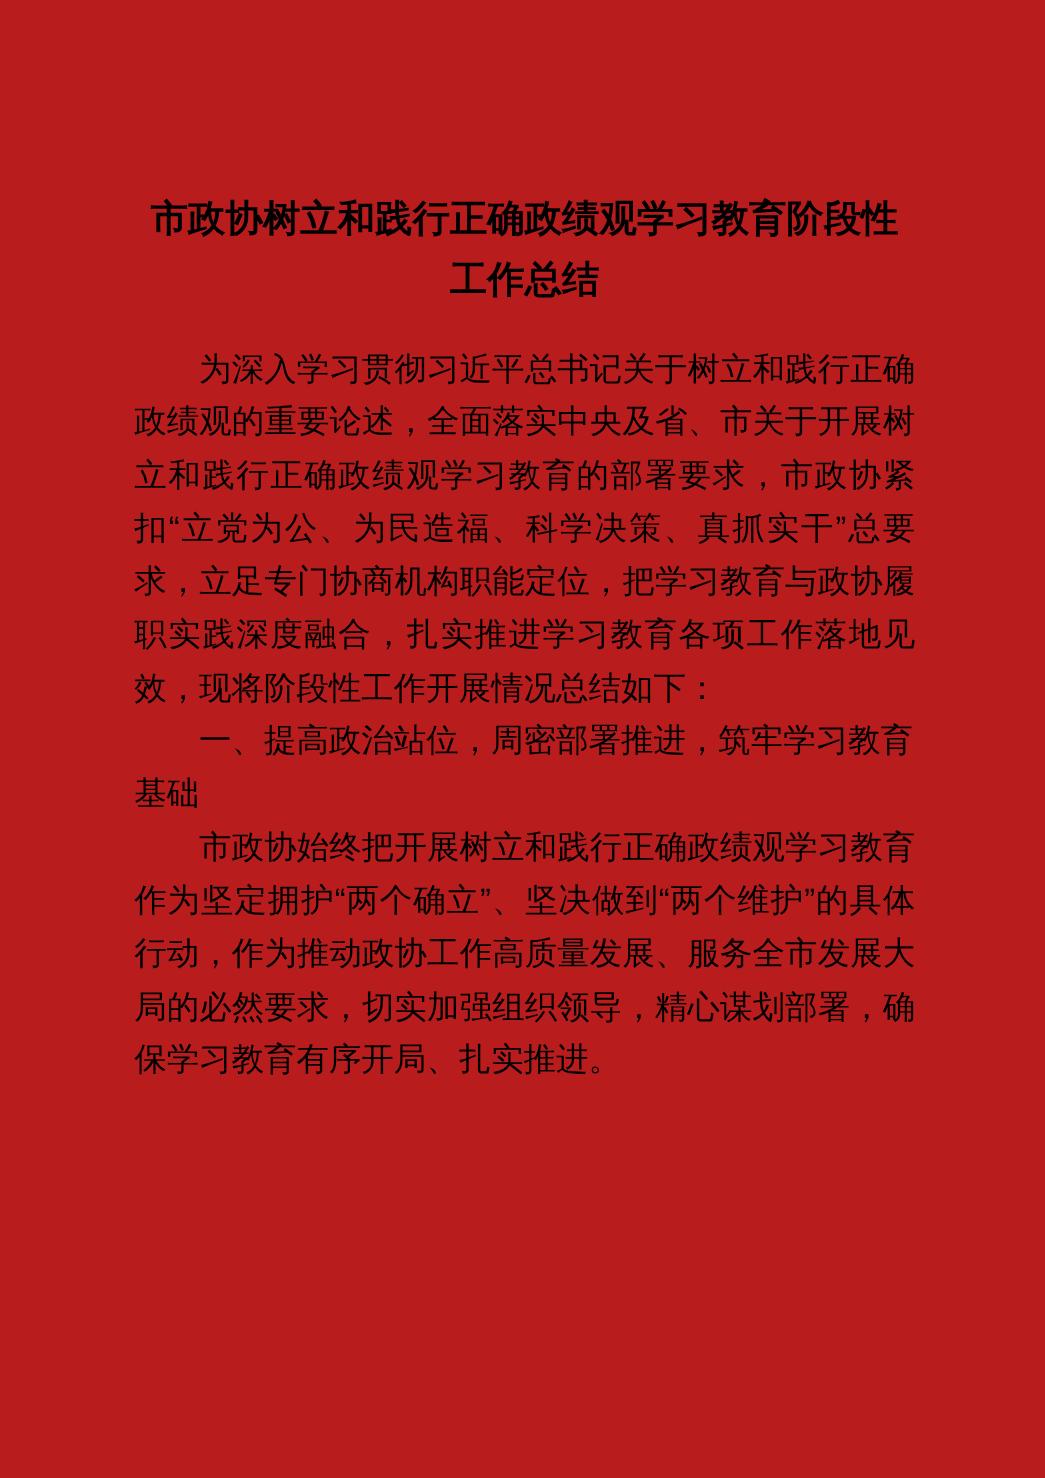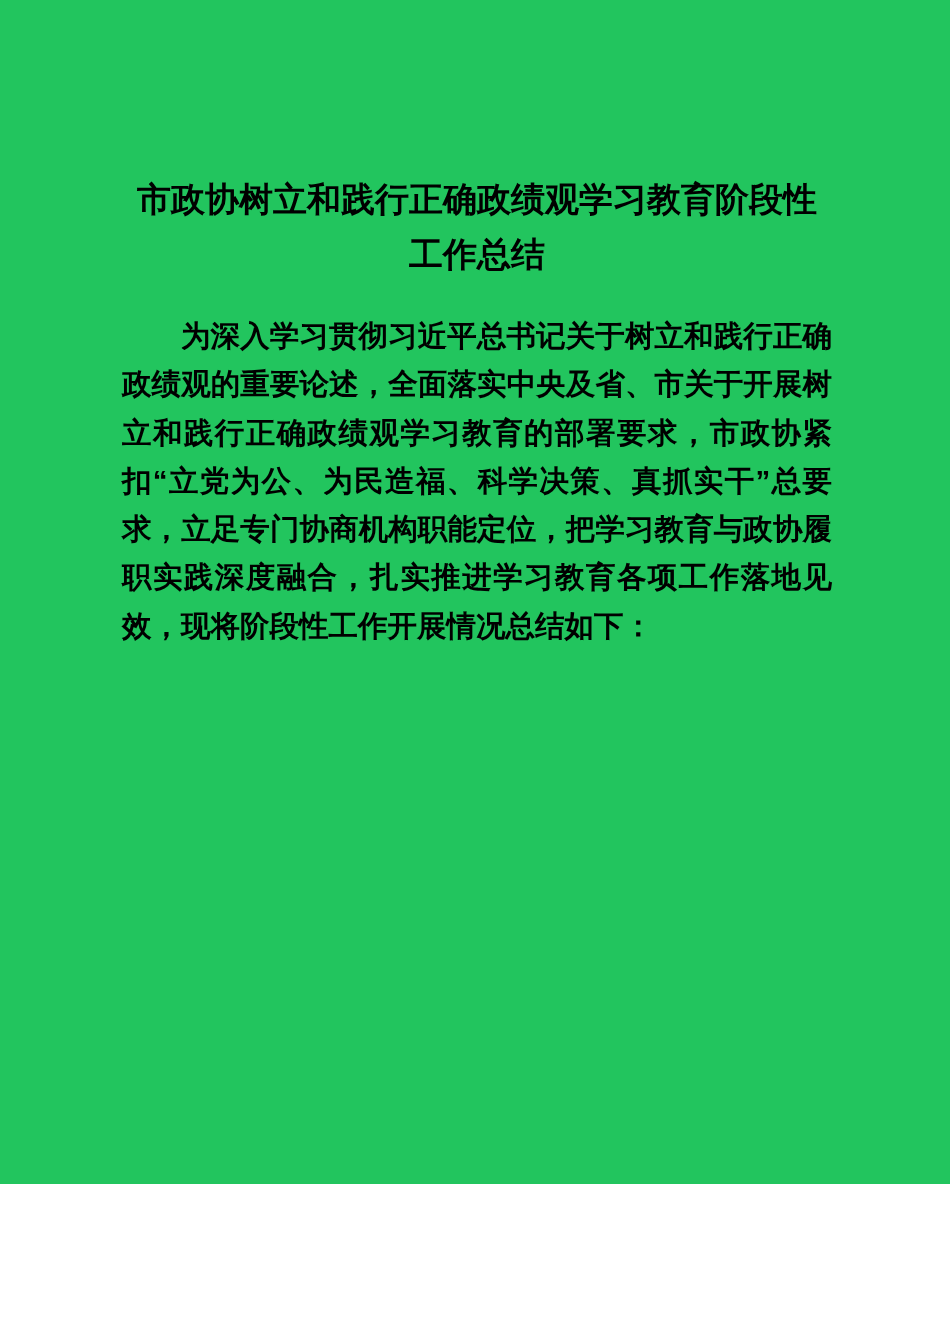--- a/index.html
+++ b/index.html
@@ -11,22 +11,22 @@
     width: 950px;
     height: 1344px;
     overflow: hidden;
     font-family: "Liberation Sans", "DejaVu Sans", sans-serif;
     color: #000000;
     -webkit-font-smoothing: antialiased;
   }
   .page {
     position: relative;
     width: 950px;
-    height: 1184px;
-    background: #22c55e;
+    height: 1344px;
+    background: #b91c1c;
     box-sizing: border-box;
   }
   .doc-body {
     position: absolute;
     left: 122px;
     top: 0;
     width: 710px;
   }
   .doc-title {
     margin: 0;
@@ -40,21 +40,21 @@
     text-indent: 0;
   }
   .para {
     margin: 0;
     padding: 0;
     font-size: 29.5px;
     line-height: 48.3px;
     text-align: justify;
     text-justify: inter-ideograph;
     text-indent: 2em;
-    font-weight: 700;
+    font-weight: 400;
     letter-spacing: 0px;
     word-break: break-all;
   }
   .para.first-para {
     margin-top: 30px;
   }
   .section-heading {
     margin: 0;
     padding: 0;
     font-size: 29.5px;
@@ -69,17 +69,19 @@
 </head>
 <body>
 
 <div class="page">
   <div class="doc-body">
 
     <h1 class="doc-title">市政协树立和践行正确政绩观学习教育阶段性工作总结</h1>
 
     <p class="para first-para">为深入学习贯彻习近平总书记关于树立和践行正确政绩观的重要论述，全面落实中央及省、市关于开展树立和践行正确政绩观学习教育的部署要求，市政协紧扣“立党为公、为民造福、科学决策、真抓实干”总要求，立足专门协商机构职能定位，把学习教育与政协履职实践深度融合，扎实推进学习教育各项工作落地见效，现将阶段性工作开展情况总结如下：</p>
 
+    <p class="section-heading">一、提高政治站位，周密部署推进，筑牢学习教育基础</p>
 
+    <p class="para">市政协始终把开展树立和践行正确政绩观学习教育作为坚定拥护“两个确立”、坚决做到“两个维护”的具体行动，作为推动政协工作高质量发展、服务全市发展大局的必然要求，切实加强组织领导，精心谋划部署，确保学习教育有序开局、扎实推进。</p>
 
 
   </div>
 </div>
 
 </body></html>

